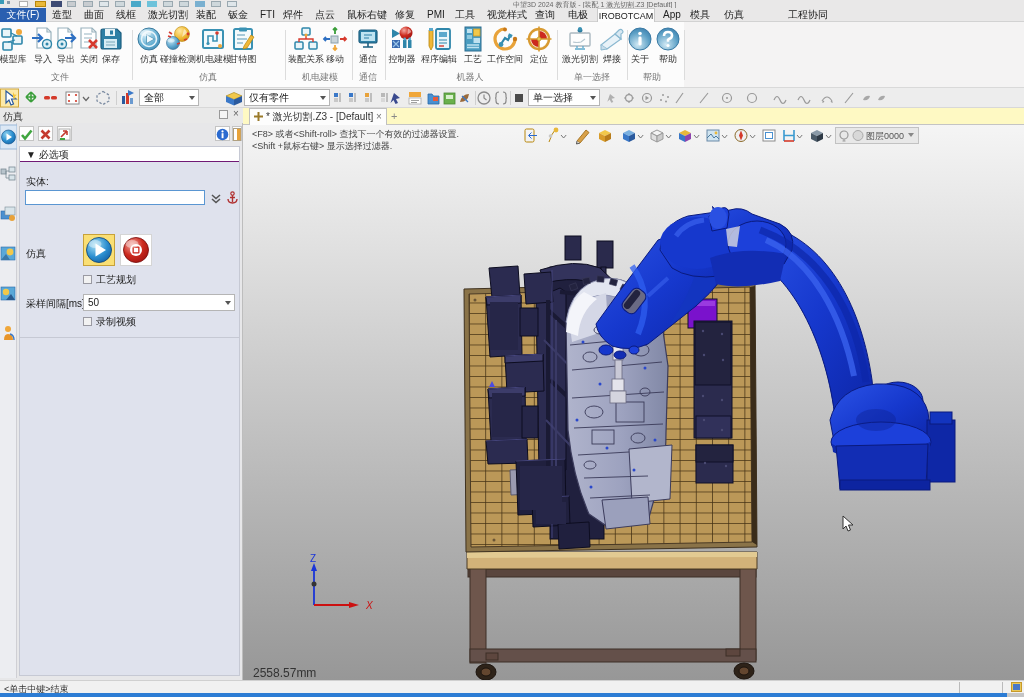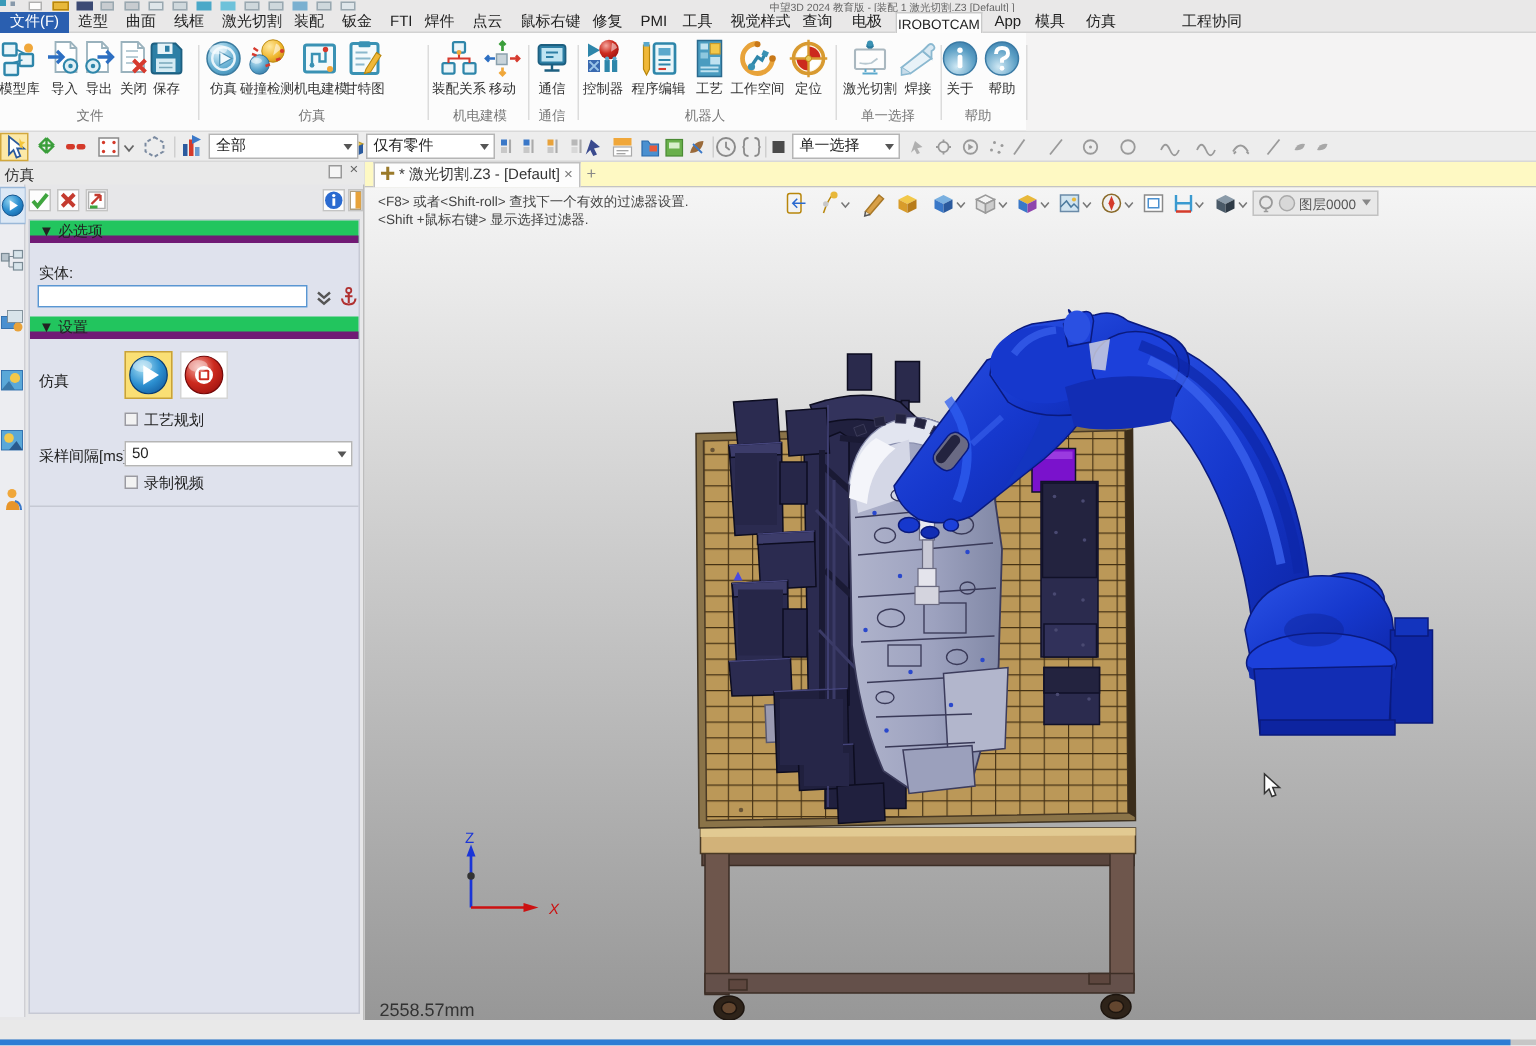--- a/index.html
+++ b/index.html
@@ -26,21 +26,21 @@
 .tsep{position:absolute;top:3px;width:1px;height:14px;background:#cfcfcf;}
 
 #doctabs{position:absolute;left:243px;top:108px;width:814px;height:17px;background:#fef9c3;border-bottom:1px solid #c4c4c4;}
 #dtab{position:absolute;left:6px;top:0px;width:138px;height:17px;background:#fdfdfd;border:1px solid #c0c0c0;border-bottom:none;font-size:10px;color:#333;line-height:16px;text-align:center;}
 
 #panel{position:absolute;left:0;top:108px;width:243px;height:572px;background:#e7e7e9;border-right:1px solid #bdbdbd;}
 #phead{position:absolute;left:0;top:0;width:243px;height:15px;background:#e9e9e9;font-size:10px;color:#333;}
 #pstrip{position:absolute;left:0;top:15px;width:17px;height:555px;background:#ecedf1;border-right:1px solid #cfcfd4;}
 .pbtn{position:absolute;top:18px;width:15px;height:15px;background:#fdfdfd;border:1px solid #c4c4c4;text-align:center;}
 #pbody{position:absolute;left:19px;top:38px;width:221px;height:530px;background:#dfe2ed;border:1px solid #c6c9d4;}
-.sechead{position:absolute;left:0;width:219px;height:15px;background:#22c55e;border-bottom:5px solid #701a75;font-size:10px;color:#222;line-height:15px;}
+.sechead{position:absolute;left:0;width:219px;height:15px;background:#ffffff;border-bottom:1px solid #701a75;font-size:10px;color:#222;line-height:15px;}
 .plabel{position:absolute;font-size:10px;color:#222;}
 .chk{position:absolute;width:9px;height:9px;background:#f2f2f2;border:1px solid #9a9aa2;}
 </style></head>
 <body>
 <div id="app">
 
 <div id="titlebar">
  <div class="abs" style="left:0;top:0;width:4px;height:4px;background:#3a9ab8"></div>
       <div class="abs" style="left:7px;top:1px;width:3px;height:3px;background:#8899aa"></div>
  <div class="abs" style="left:19px;top:1px;width:9px;height:6px;background:#fdfdfd;border:1px solid #b0b0b0"></div>
@@ -441,21 +441,21 @@
           <circle cx="727" cy="10" r="1" fill="#9a9a9a" stroke="none"></circle>
    <circle cx="752" cy="10" r="4.5"></circle>
    <path d="M774 12 q3-7 6 0 q3 7 6 0"></path>
    <path d="M798 12 q3-7 6 0 q3 7 6 0"></path>
    <path d="M822 13 q5-8 10 0 M824 13 l-1.5 1.5 M831 13 l1.5 1.5"></path>
    <path d="M845 15 l8-10"></path>
    <path d="M863 12 q2-5 7-4 q-1 5 -7 4 z" fill="#a8a8a8" stroke="none"></path>
    <path d="M878 12 q2-5 7-4 q-1 5 -7 4 z" fill="#a8a8a8" stroke="none"></path>
   </g>
  </svg>
- <div class="combo" style="left:139px;width:100px">全部<span class="car"></span></div>
+ <div class="combo" style="left:139px;width:60px">全部<span class="car"></span></div>
  <div class="combo" style="left:244px;width:86px">仅有零件<span class="car"></span></div>
  <div class="combo" style="left:528px;width:72px">单一选择<span class="car"></span></div>
  <div class="tsep" style="left:116px"></div>
  <div class="tsep" style="left:475px"></div>
  <div class="tsep" style="left:510px"></div>
 </div>
 
 <div id="doctabs">
  <div id="dtab"><svg width="9" height="9" viewBox="0 0 9 9" style="vertical-align:-1px">
           <path d="M4.5 0 V9 M0 4.5 H9" stroke="#9a7a2a" stroke-width="2"></path>
@@ -857,21 +857,20 @@
   <div class="sechead" style="top:0"><span style="margin-left:6px">▼ 必选项</span></div>
   <div class="plabel" style="left:6px;top:28px">实体:</div>
   <div style="position:absolute;left:5px;top:43px;width:180px;height:15px;background:#fff;border:1px solid #5a96d2"></div>
   <svg style="position:absolute;left:190px;top:46px" width="12" height="12" viewBox="0 0 12 12">
           <path d="M2 2 L6 5.5 L10 2 M2 6 L6 9.5 L10 6" fill="none" stroke="#555" stroke-width="1.6"></path>
         </svg>
   <svg style="position:absolute;left:206px;top:44px" width="13" height="14" viewBox="0 0 13 14">
           <circle cx="6.5" cy="2.6" r="1.7" fill="none" stroke="#b03030" stroke-width="1.2"></circle>
           <path d="M6.5 4.4 V11 M2 8 Q2.2 11.8 6.5 12 Q10.8 11.8 11 8 M4 6.5 h5" fill="none" stroke="#b03030" stroke-width="1.4"></path>
         </svg>
-  <div class="sechead" style="top:64px"><span style="margin-left:6px">▼ 设置</span></div>
   <div class="plabel" style="left:6px;top:100px">仿真</div>
   <div style="position:absolute;left:63px;top:87px;width:32px;height:32px;background:#fadf74;border:1px solid #c8a23a">
    <svg width="30" height="30" viewBox="0 0 30 30">
             <defs>
               <radialGradient id="pb1" cx="0.35" cy="0.3" r="0.95">
                 <stop offset="0" stop-color="#a8e0f4"></stop>
                 <stop offset="0.5" stop-color="#2c8fd0"></stop>
                 <stop offset="1" stop-color="#0a4a8e"></stop>
               </radialGradient>
             </defs>
@@ -899,15 +898,21 @@
   <div class="chk" style="left:63px;top:128px"></div>
   <div class="plabel" style="left:76px;top:126px">工艺规划</div>
   <div class="plabel" style="left:6px;top:150px">采样间隔[ms]</div>
   <div class="combo" style="left:63px;top:147px;width:152px">50<span class="car"></span></div>
   <div class="chk" style="left:63px;top:170px"></div>
   <div class="plabel" style="left:76px;top:168px">录制视频</div>
   <div style="position:absolute;left:0;top:190px;width:219px;height:1px;background:#c6c9d4"></div>
  </div>
 </div>
 
+<div id="statusbar" style="position:absolute;left:0;top:680px;width:1024px;height:13px;background:#f1f1f1;border-top:1px solid #d0d0d0;font-size:9px;color:#333">
+ <span style="position:absolute;left:4px;top:2px">&lt;单击中键&gt;结束</span>
+ <span style="position:absolute;left:959px;top:1px;width:1px;height:11px;background:#bbb"></span>
+ <span style="position:absolute;left:1002px;top:1px;width:1px;height:11px;background:#bbb"></span>
+ <span style="position:absolute;left:1011px;top:1px;width:11px;height:10px;background:#4a78c8;border:1px solid #c89a2a;box-shadow:inset 0 0 0 1px #e8c85a"></span>
+</div>
 <div style="position:absolute;left:0;top:693px;width:1024px;height:4px;background:#c6c6c6"></div>
 <div style="position:absolute;left:0;top:693px;width:1007px;height:4px;background:#2c7cd4"></div>
 
 </div>
 </body></html>

